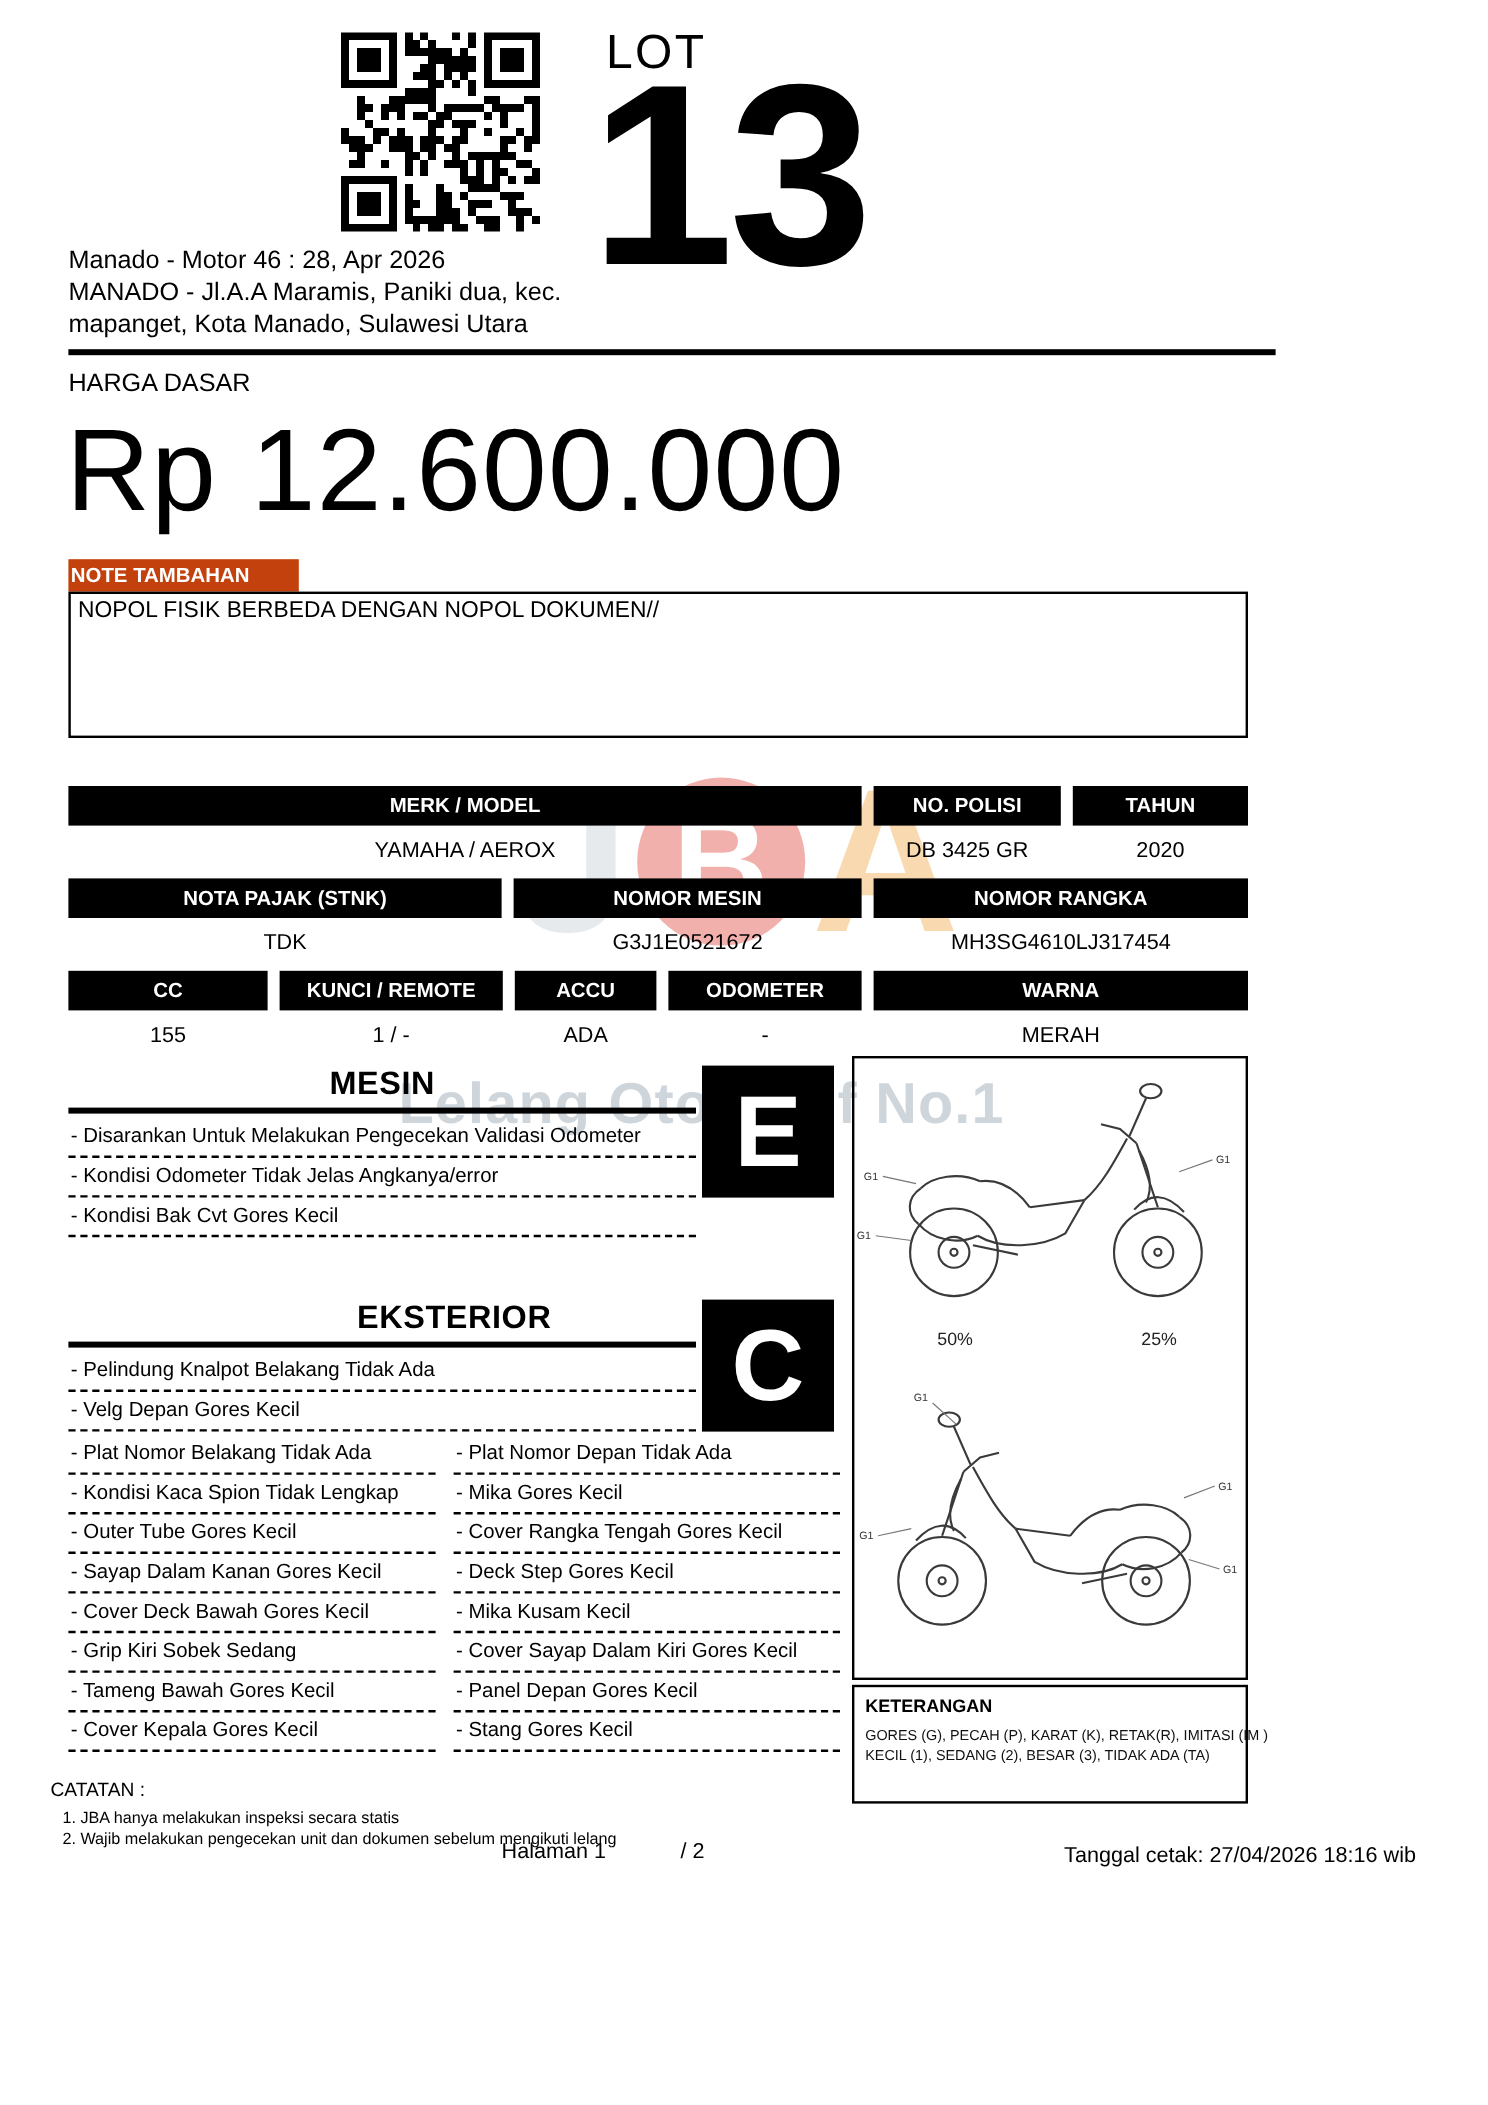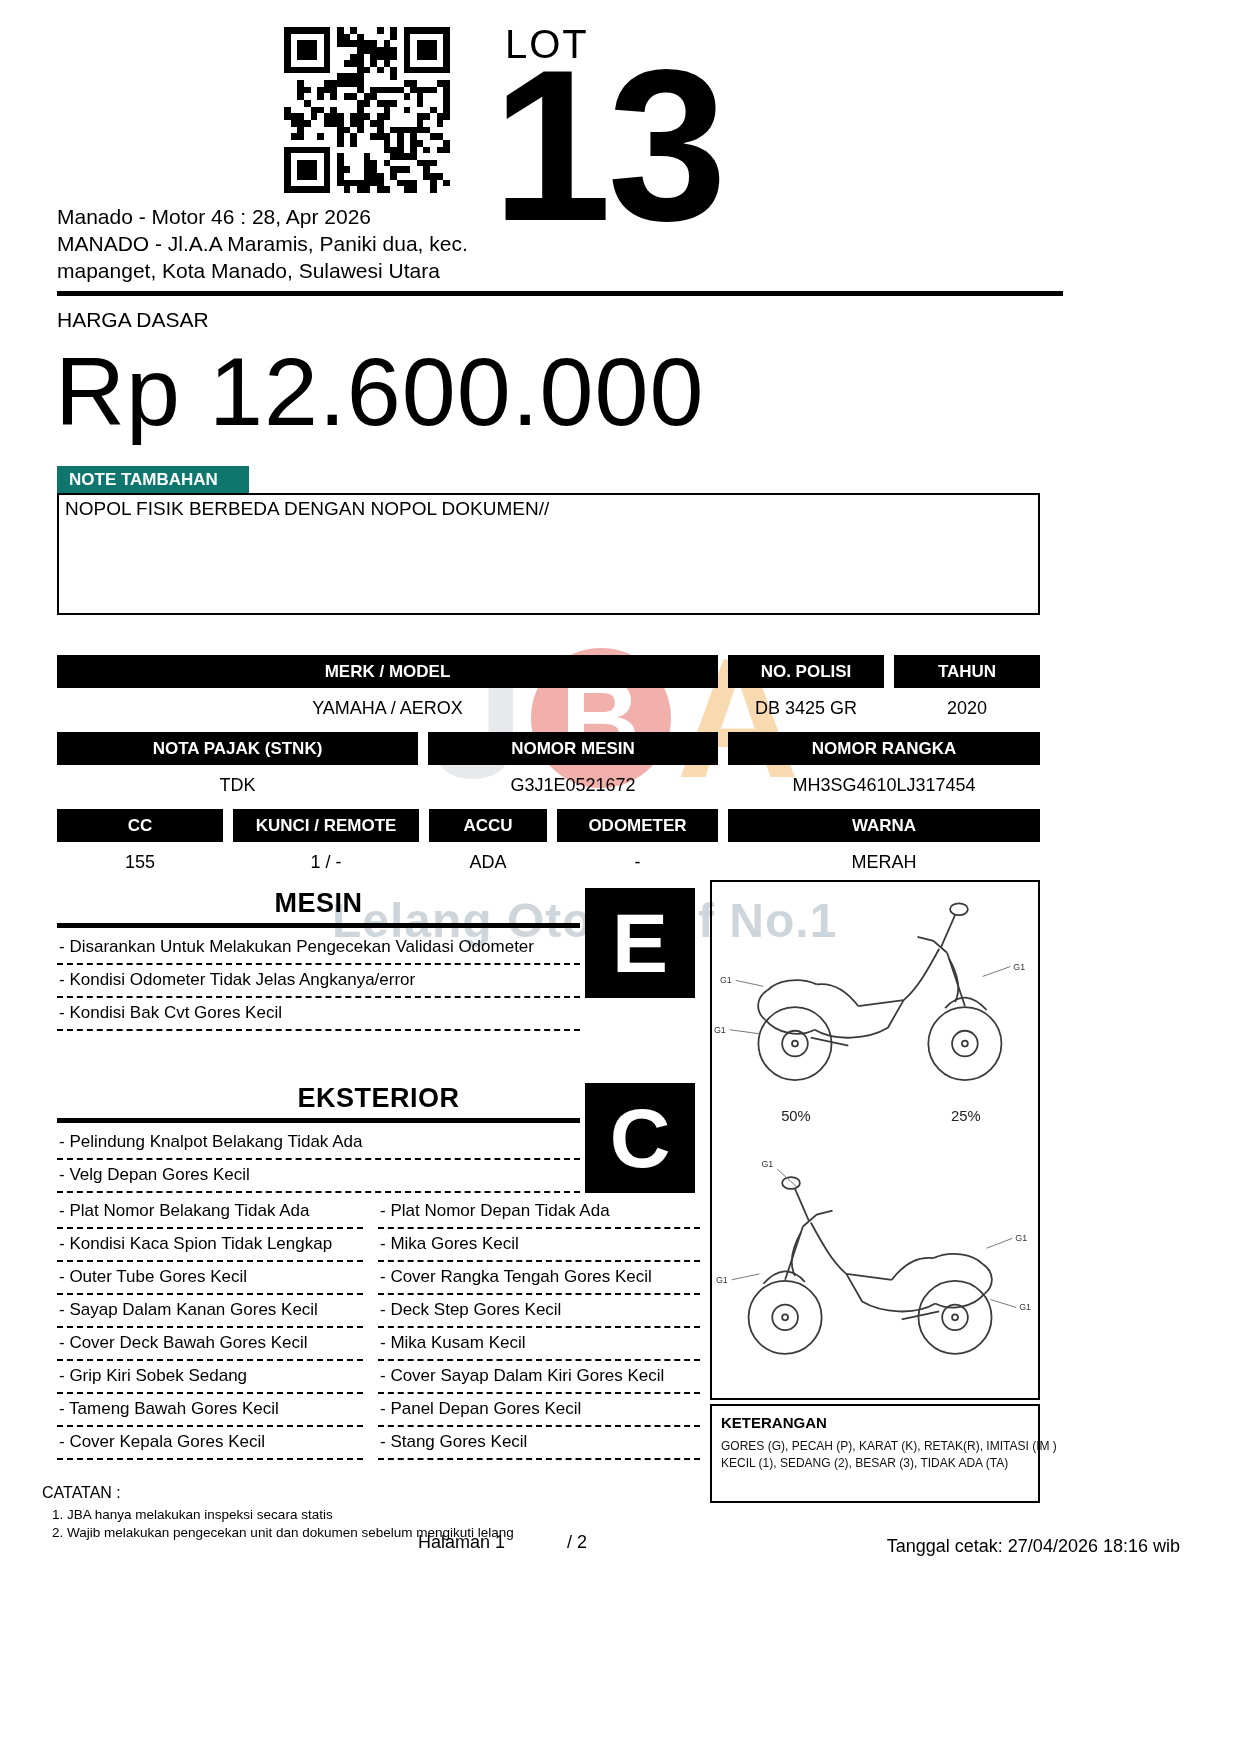--- a/index.html
+++ b/index.html
@@ -38,22 +38,22 @@
   .lot-label { position: absolute; left: 505px; top: 22px; font-size: 40px; font-weight: normal; letter-spacing: 2px; }
   .lot-number { position: absolute; left: 492px; top: 38px; font-size: 215px; font-weight: bold; line-height: 1.0; letter-spacing: -4px; }
   .auction-info { position: absolute; left: 57px; top: 203px; font-size: 21px; line-height: 27px; }
   .divider { position: absolute; left: 57px; top: 291px; width: 1006px; height: 5px; background: #000; }
 
   .price-label { position: absolute; left: 57px; top: 308px; font-size: 21px; }
   .price-value { position: absolute; left: 55px; top: 336px; font-size: 97px; letter-spacing: 1px; }
 
   .note-label {
     position: absolute; left: 57px; top: 466px; width: 192px; height: 27px;
-    background: #0f766e; color: #fff; font-size: 17px; font-weight: bold;
-    line-height: 27px; padding-left: 12px; box-sizing: border-box;
+    background: #c2410c; color: #fff; font-size: 17px; font-weight: bold;
+    line-height: 27px; padding-left: 2px; box-sizing: border-box;
   }
   .note-box {
     position: absolute; left: 57px; top: 493px; width: 983px; height: 122px;
     border: 2px solid #000; box-sizing: border-box; padding: 3px 6px;
     font-size: 19px;
   }
 
   
   .spec-table { position: absolute; left: 57px; top: 655px; width: 983px; }
   .grid { display: grid; column-gap: 10px; margin-bottom: 4px; }

